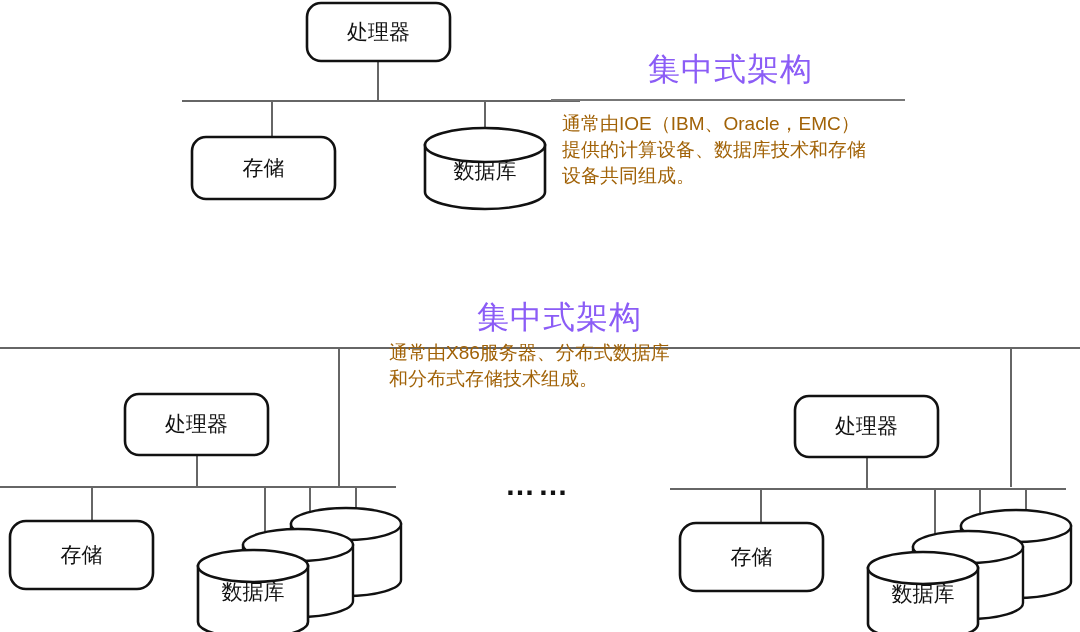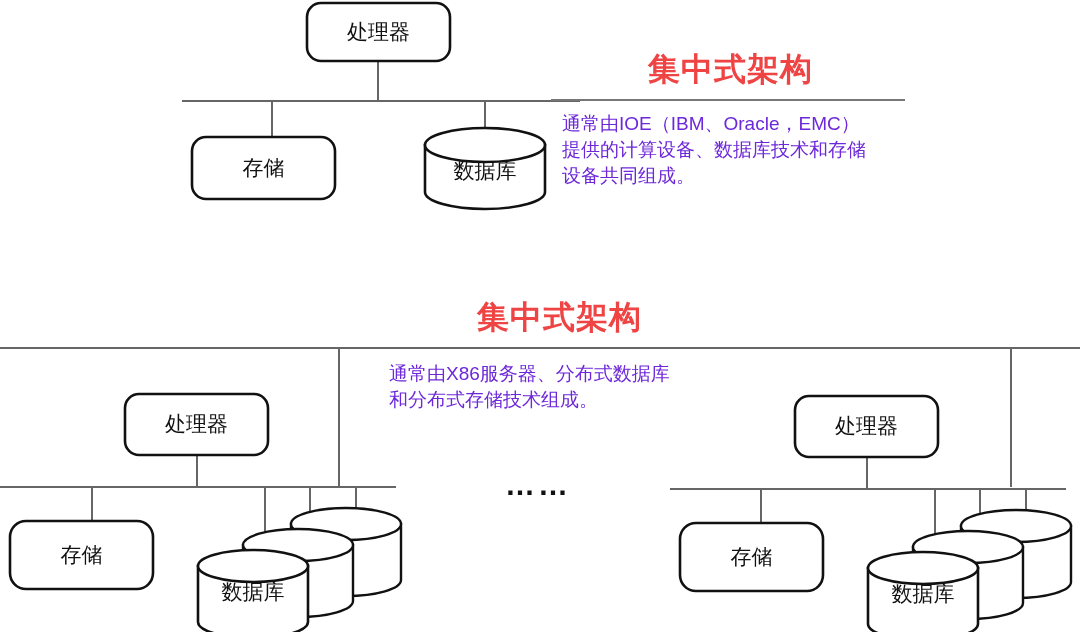--- a/index.html
+++ b/index.html
@@ -30,31 +30,31 @@
     font-family: "Liberation Sans", "DejaVu Sans", sans-serif;
     font-size: 21px;
     fill: #111111;
     text-anchor: middle;
     dominant-baseline: middle;
   }
   .section-title {
     position: absolute;
     font-family: "Liberation Sans", "DejaVu Sans", sans-serif;
     font-size: 32px;
-    font-weight: bold;
-    color: #ef4444;
+    font-weight: normal;
+    color: #8b5cf6;
     white-space: nowrap;
     letter-spacing: 1px;
   }
   .section-body {
     position: absolute;
     font-family: "Liberation Sans", "DejaVu Sans", sans-serif;
     font-size: 19px;
     line-height: 26px;
-    color: #6d28d9;
+    color: #a16207;
     white-space: pre-line;
   }
   .ellipsis-dots {
     position: absolute;
     font-family: "Liberation Sans", "DejaVu Sans", sans-serif;
     font-size: 30px;
     font-weight: bold;
     color: #111111;
     letter-spacing: 3px;
     line-height: 1;
@@ -181,18 +181,18 @@
       <g>
         <path d="M 868 568 L 868 624 A 55 16 0 0 0 978 624 L 978 568 Z" fill="#ffffff" stroke="#111111" stroke-width="2.6"></path>
         <ellipse cx="923" cy="568" rx="55" ry="16" fill="#ffffff" stroke="#111111" stroke-width="2.6"></ellipse>
         <text class="node-label" x="923" y="595">数据库</text>
       </g>
     </g>
   </svg>
 
   <div class="section-title" style="left:477px; top:296px;">集中式架构</div>
 
-  <div class="section-body" style="left:389px; top:361px; width:400px;">通常由X86服务器、分布式数据库
+  <div class="section-body" style="left:389px; top:340px; width:400px;">通常由X86服务器、分布式数据库
 和分布式存储技术组成。</div>
 
   <div class="ellipsis-dots" style="left:505px; top:470px;">……</div>
 
 </div>
 
 </body></html>

